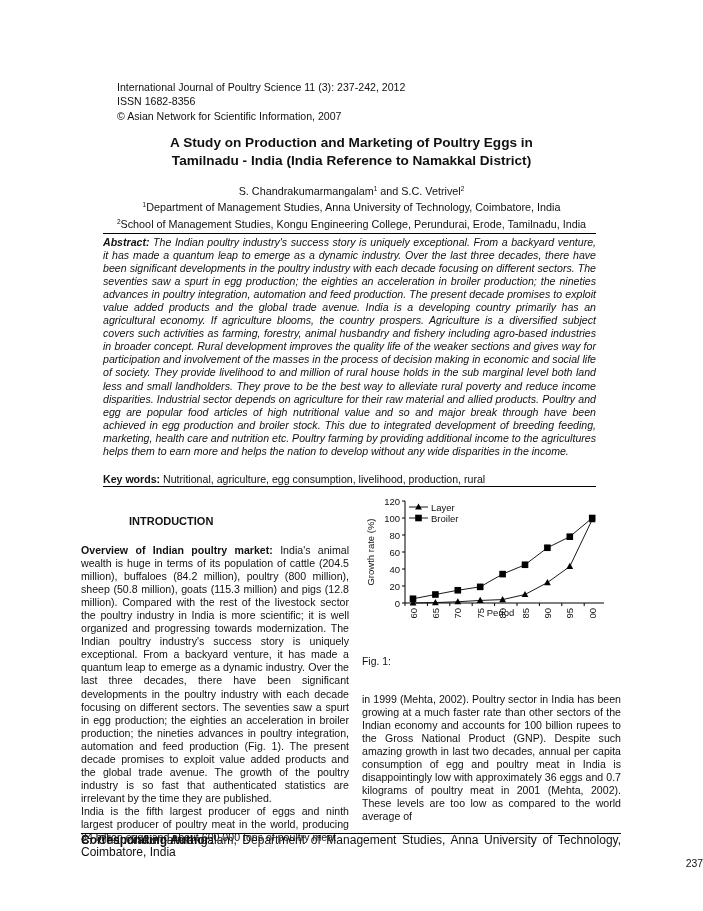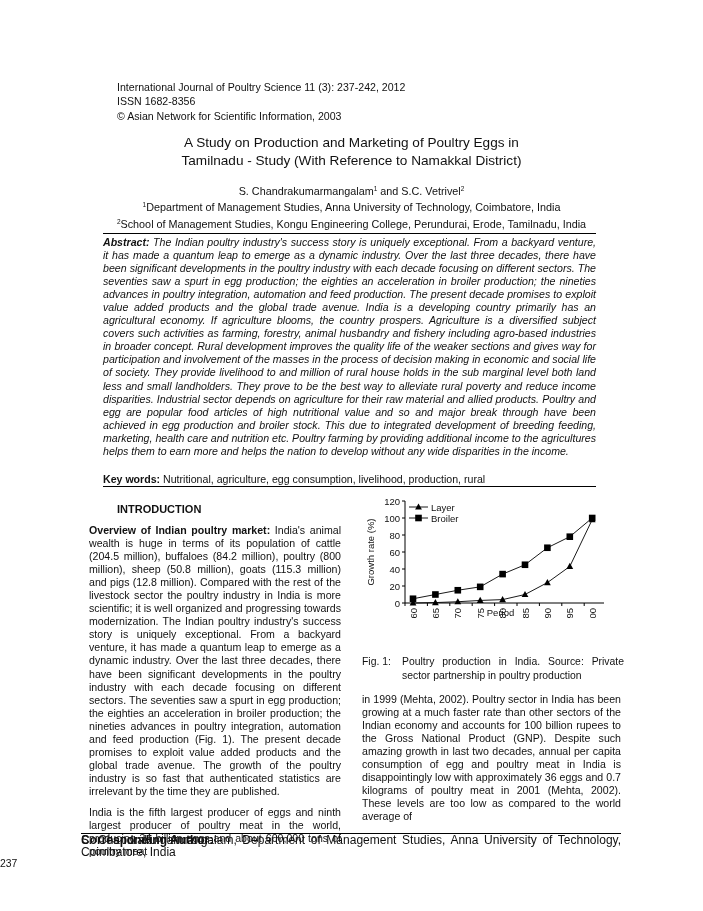--- a/index.html
+++ b/index.html
@@ -1,56 +1,56 @@
 <!DOCTYPE html>
 <html><head>
 <meta charset="utf-8">
 <style>
   html, body { margin: 0; padding: 0; background: #ffffff; }
   body { width: 703px; height: 911px; position: relative; overflow: hidden;
          font-family: "Liberation Sans", sans-serif; color: #111; }
   .header-meta { position: absolute; left: 81px; top: 80px; font-size: 10.6px; line-height: 14.3px; margin-left: 36px; }
   .title { position: absolute; left: 0; width: 703px; top: 134px; text-align: center;
-           font-weight: normal; font-size: 13.6px; line-height: 18px; }
+           font-weight: bold; font-size: 13.6px; line-height: 18px; }
   .authors { position: absolute; left: 0; width: 703px; top: 182px; text-align: center;
              font-size: 10.8px; line-height: 14.4px; }
   .authors sup { font-size: 6.5px; vertical-align: 4px; }
   .rule { position: absolute; background: #000; height: 1.4px; }
   .abstract { position: absolute; left: 103px; width: 493px; top: 236px;
               font-size: 10.6px; line-height: 13.05px; text-align: justify; font-style: italic; }
   .abstract b { font-weight: bold; }
   .keywords { position: absolute; left: 103px; width: 493px; top: 473px; font-size: 10.6px; line-height: 13px; }
   .col-left { position: absolute; left: 81px; width: 268px; top: 498px;
               font-size: 10.6px; line-height: 13.05px; text-align: justify; }
-  .col-left h2 { margin: 4px; font-size: 11px; font-weight: bold; line-height: 14px; text-align: left; padding-left: 32px; }
-  .col-left p { margin: 8px; }
+  .col-left h2 { margin: 16px; font-size: 11px; font-weight: bold; line-height: 14px; text-align: left; padding-left: 32px; }
+  .col-left p { margin: 0; }
   .col-right { position: absolute; left: 362px; width: 259px; top: 693px;
                font-size: 10.6px; line-height: 13.05px; text-align: justify; }
   .chart { position: absolute; left: 362px; top: 493px; width: 260px; height: 125px; }
   .fig-caption { position: absolute; left: 362px; top: 655px; width: 262px; font-size: 10.4px; line-height: 13.5px; }
   .fig-caption .lab { position: absolute; left: 0; top: 0; text-align: center; }
   .fig-caption .txt { margin-left: 40px; text-align: justify; }
   .footer-note { position: absolute; left: 81px; top: 835px; width: 540px; font-size: 12px; line-height: 11.5px; }
   .footer-note .lab { position: absolute; left: 0; top: 0; font-weight: bold; }
   .footer-note .txt { text-align: justify; }
-  .page-num { position: absolute; left: 0; width: 703px; top: 858px; text-align: left; font-size: 10.4px; }
+  .page-num { position: absolute; left: 0; width: 703px; top: 858px; text-align: right; font-size: 10.4px; }
   svg text { font-family: "Liberation Sans", sans-serif; }
 </style>
 </head>
 <body>
 
 <div class="header-meta">
   <div>International Journal of Poultry Science 11 (3): 237-242, 2012</div>
   <div>ISSN 1682-8356</div>
-  <div>© Asian Network for Scientific Information, 2003</div>
+  <div>© Asian Network for Scientific Information, 2007</div>
 </div>
 
 <div class="title">
   <div>A Study on Production and Marketing of Poultry Eggs in</div>
-  <div>Tamilnadu - Study (With Reference to Namakkal District)</div>
+  <div>Tamilnadu - India (India Reference to Namakkal District)</div>
 </div>
 
 <div class="authors">
   <div><span>S. Chandrakumarmangalam</span><sup>1</sup><span> and S.C. Vetrivel</span><sup>2</sup></div>
   <div><sup>1</sup><span>Department of Management Studies, Anna University of Technology, Coimbatore, India</span></div>
   <div><sup>2</sup><span>School of Management Studies, Kongu Engineering College, Perundurai, Erode, Tamilnadu, India</span></div>
 </div>
 
 <div class="rule" style="left:103px; width:493px; top:233px;"></div>
 
@@ -132,21 +132,20 @@
       <polygon points="56.5,10.4 53.1,16.6 59.9,16.6" fill="#000"></polygon>
       <text x="69" y="17.5" font-size="9.5" fill="#111">Layer</text>
       <line x1="47" y1="25" x2="66" y2="25" stroke="#000" stroke-width="0.9"></line>
       <rect x="53.2" y="21.7" width="6.6" height="6.6" fill="#000"></rect>
       <text x="69" y="28.5" font-size="9.5" fill="#111">Broiler</text>
     </g>
 </svg>
 
 <div class="fig-caption">
   <span class="lab">Fig. 1:</span>
-  <div class="txt">Poultry production in India. Source: Private sector partnership in poultry production</div>
 </div>
 
 <div class="col-right">
   <p style="margin:0">in 1999 (Mehta, 2002). Poultry sector in India has been growing at a much faster rate than other sectors of the Indian economy and accounts for 100 billion rupees to the Gross National Product (GNP). Despite such amazing growth in last two decades, annual per capita consumption of egg and poultry meat in India is disappointingly low with approximately 36 eggs and 0.7 kilograms of poultry meat in 2001 (Mehta, 2002). These levels are too low as compared to the world average of</p>
 </div>
 
 <div class="rule" style="left:81px; width:540px; top:833px; height:1.2px;"></div>
 
 <div class="footer-note">
   <span class="lab">Corresponding Author:</span>

